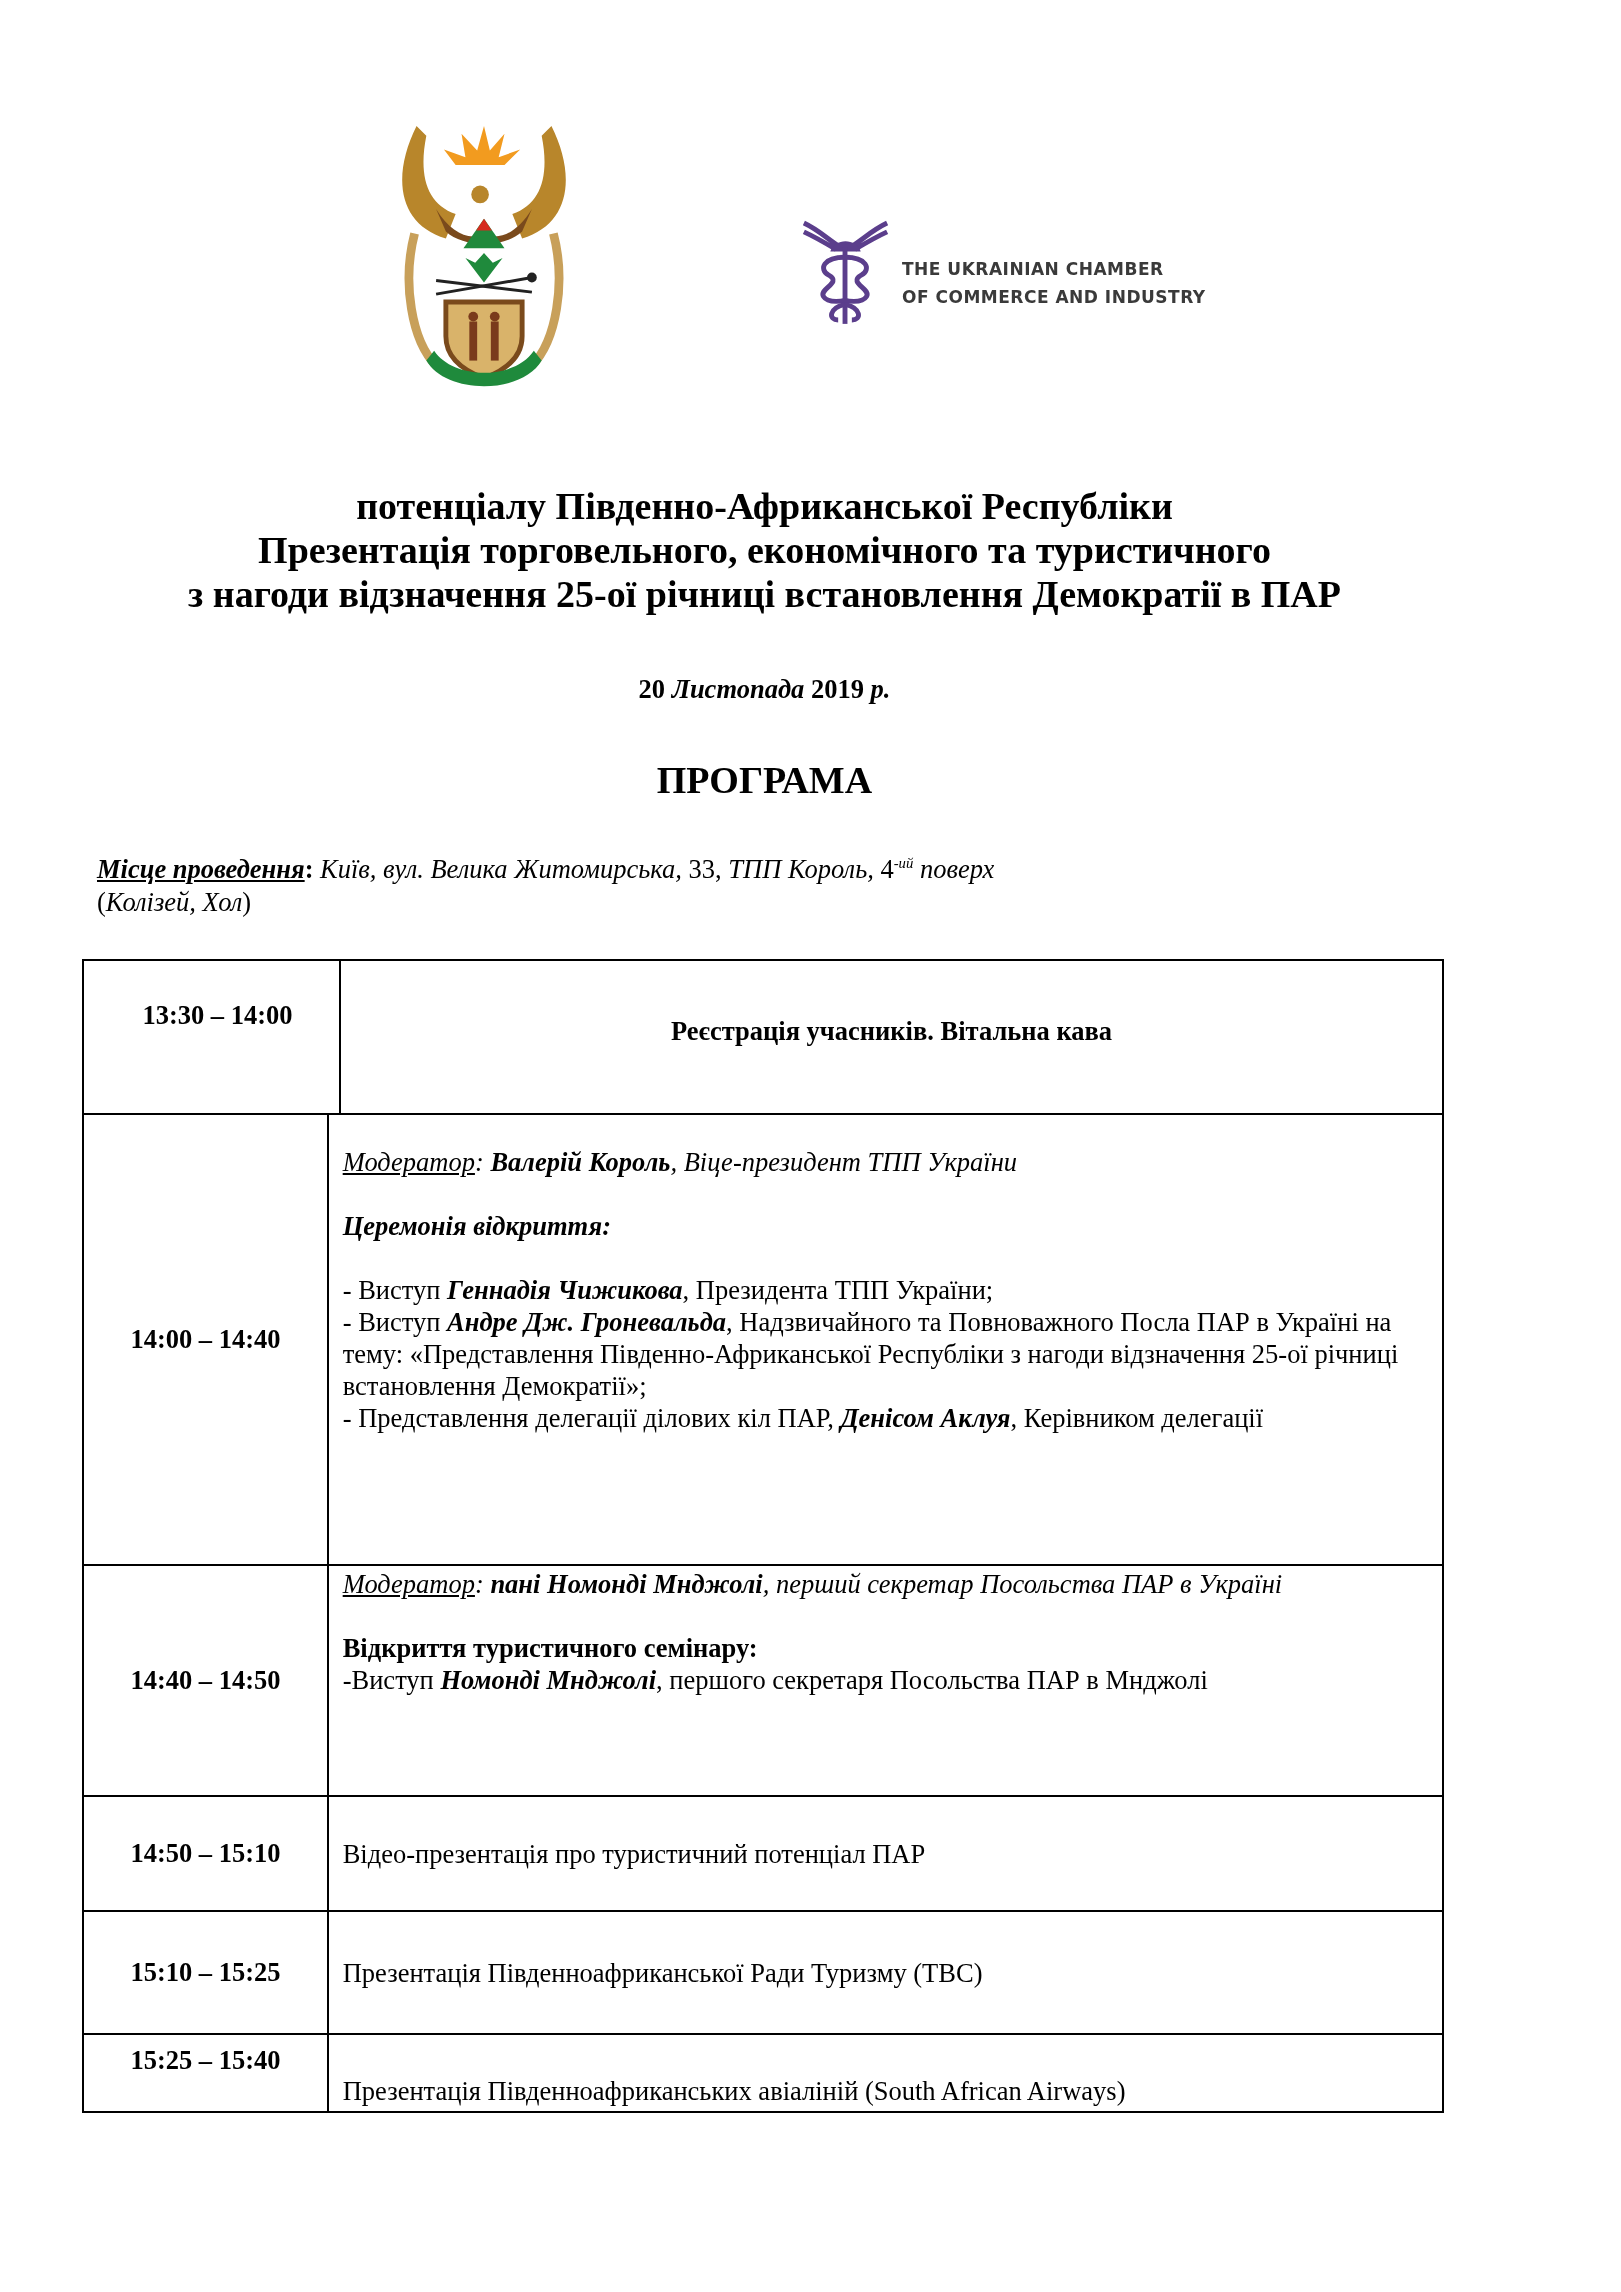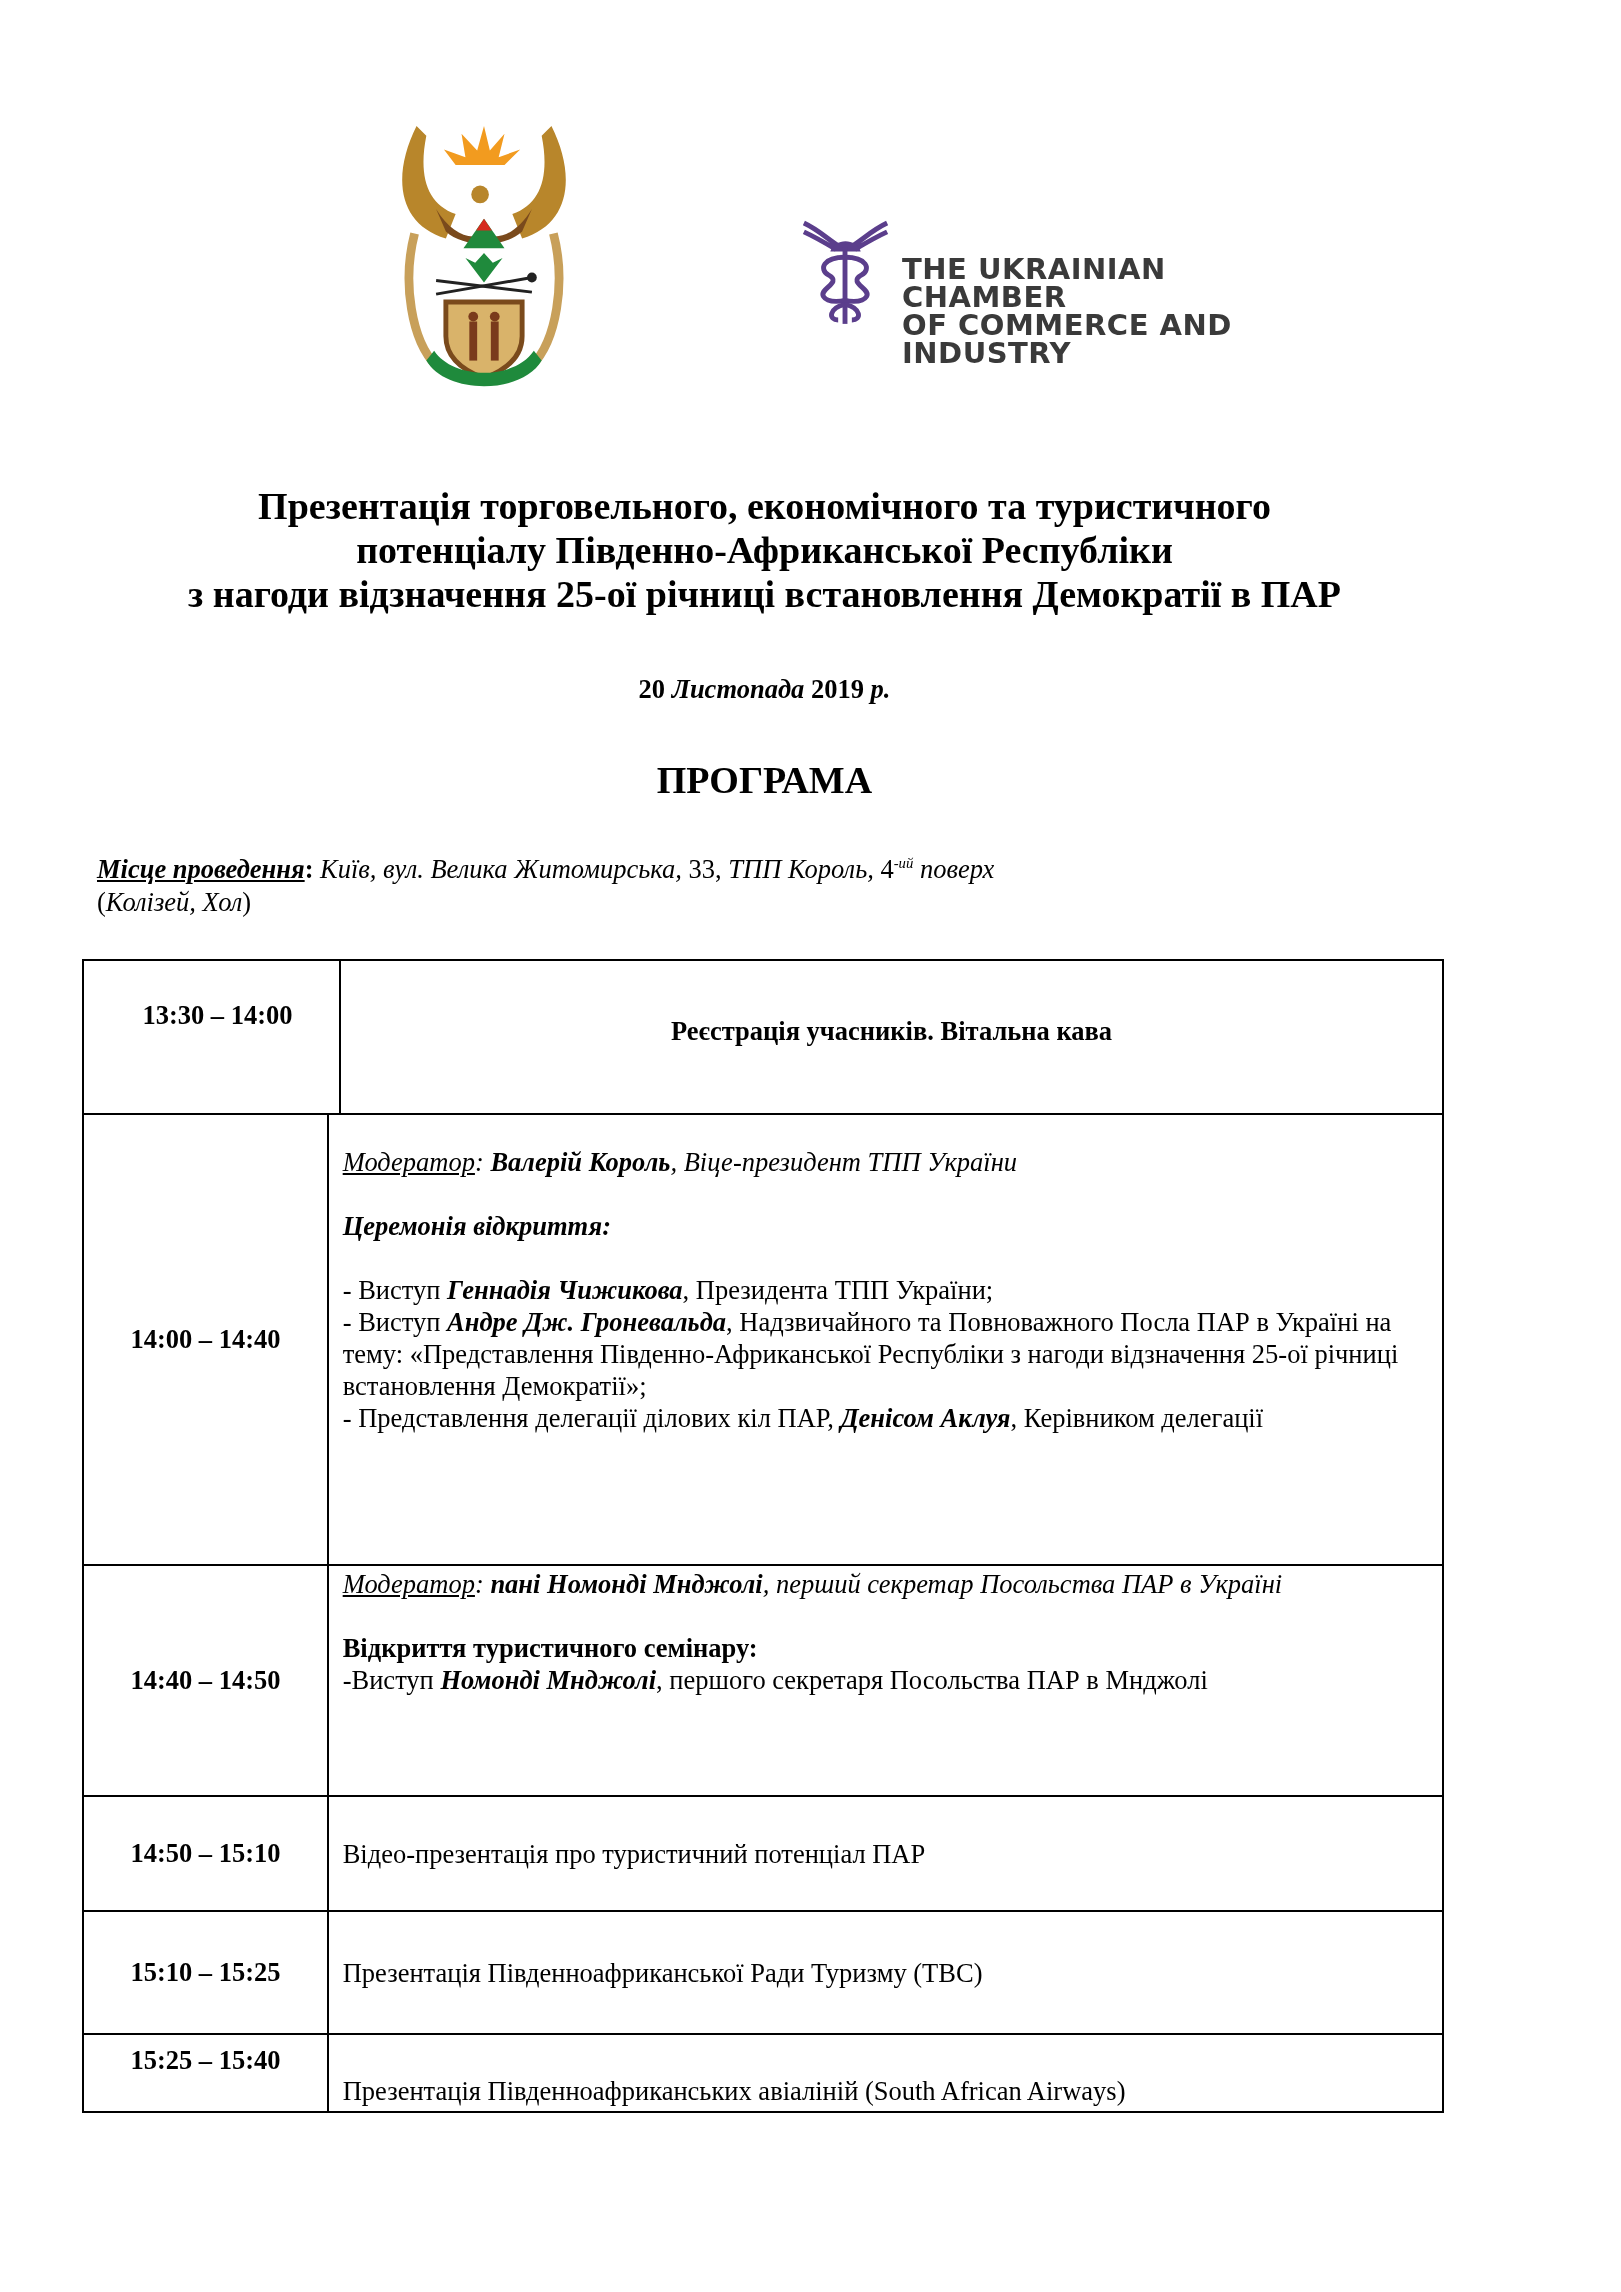--- a/index.html
+++ b/index.html
@@ -3,21 +3,21 @@
 <meta charset="utf-8">
 <style>
   html, body { margin: 0; padding: 0; background: #ffffff; }
   body { width: 1621px; height: 2293px; position: relative; overflow: hidden;
          font-family: "Liberation Serif", "DejaVu Serif", serif; color: #000; }
   .abs { position: absolute; }
   
   #sa-arms { left: 397px; top: 116px; width: 174px; height: 279px; }
   #ucci-logo { left: 799px; top: 218px; width: 529px; height: 110px; }
   #ucci-text { position: absolute; left: 103px; top: 37px; font-family: "DejaVu Sans", "Liberation Sans", sans-serif;
-               font-size: 29px; line-height: 28px; color: #3a3a3a; letter-spacing: 0.5px; font-weight: bold; }
+               font-size: 17px; line-height: 28px; color: #3a3a3a; letter-spacing: 0.5px; font-weight: bold; }
   
   .title { left: 0; width: 1621px; text-align: center; font-weight: bold; font-size: 38px; line-height: 44px; }
   #title-block { top: 484px; }
   #date-line { top: 674px; left: 0; width: 1529px; text-align: center; font-size: 26.5px; font-weight: bold; }
   #program-heading { top: 758px; left: 0; width: 1529px; text-align: center; font-size: 38px; font-weight: bold; }
   #venue { left: 97px; top: 847px; width: 1274px; font-size: 26.5px; line-height: 33px; font-style: italic; }
   #venue .lbl { font-weight: bold; text-decoration: underline; }
   #venue .up { font-style: normal; }
   #venue sup { font-size: 14.7px; }
   
@@ -77,22 +77,22 @@
     <path d="M47,40 C25,40 20,52 30,58 C45,66 20,72 25,80 C30,88 47,84 47,84 M47,40 C69,40 74,52 64,58 C49,66 74,72 69,80 C64,88 47,84 47,84" stroke="#5b3e8c" stroke-width="5" fill="none"></path>
     <path d="M47,88 C30,92 30,104 40,104 M47,88 C64,92 64,104 54,104" stroke="#5b3e8c" stroke-width="5" fill="none"></path>
   </svg>
   <div id="ucci-text">
     <div>THE UKRAINIAN CHAMBER</div>
     <div>OF COMMERCE AND INDUSTRY</div>
   </div>
 </div>
 
 <div id="title-block" class="abs title">
+  <div style="width:1529px;">потенціалу Південно-Африканської Республіки</div>
   <div style="width:1529px;">Презентація торговельного, економічного та туристичного</div>
-  <div style="width:1529px;">потенціалу Південно-Африканської Республіки</div>
   <div style="width:1529px;">з нагоди відзначення 25-ої річниці встановлення Демократії в ПАР</div>
 </div>
 
 <div id="date-line" class="abs">
   <span>20</span>
   <span class="i">Листопада</span>
   <span>2019</span>
   <span class="i">р.</span>
 </div>
 

